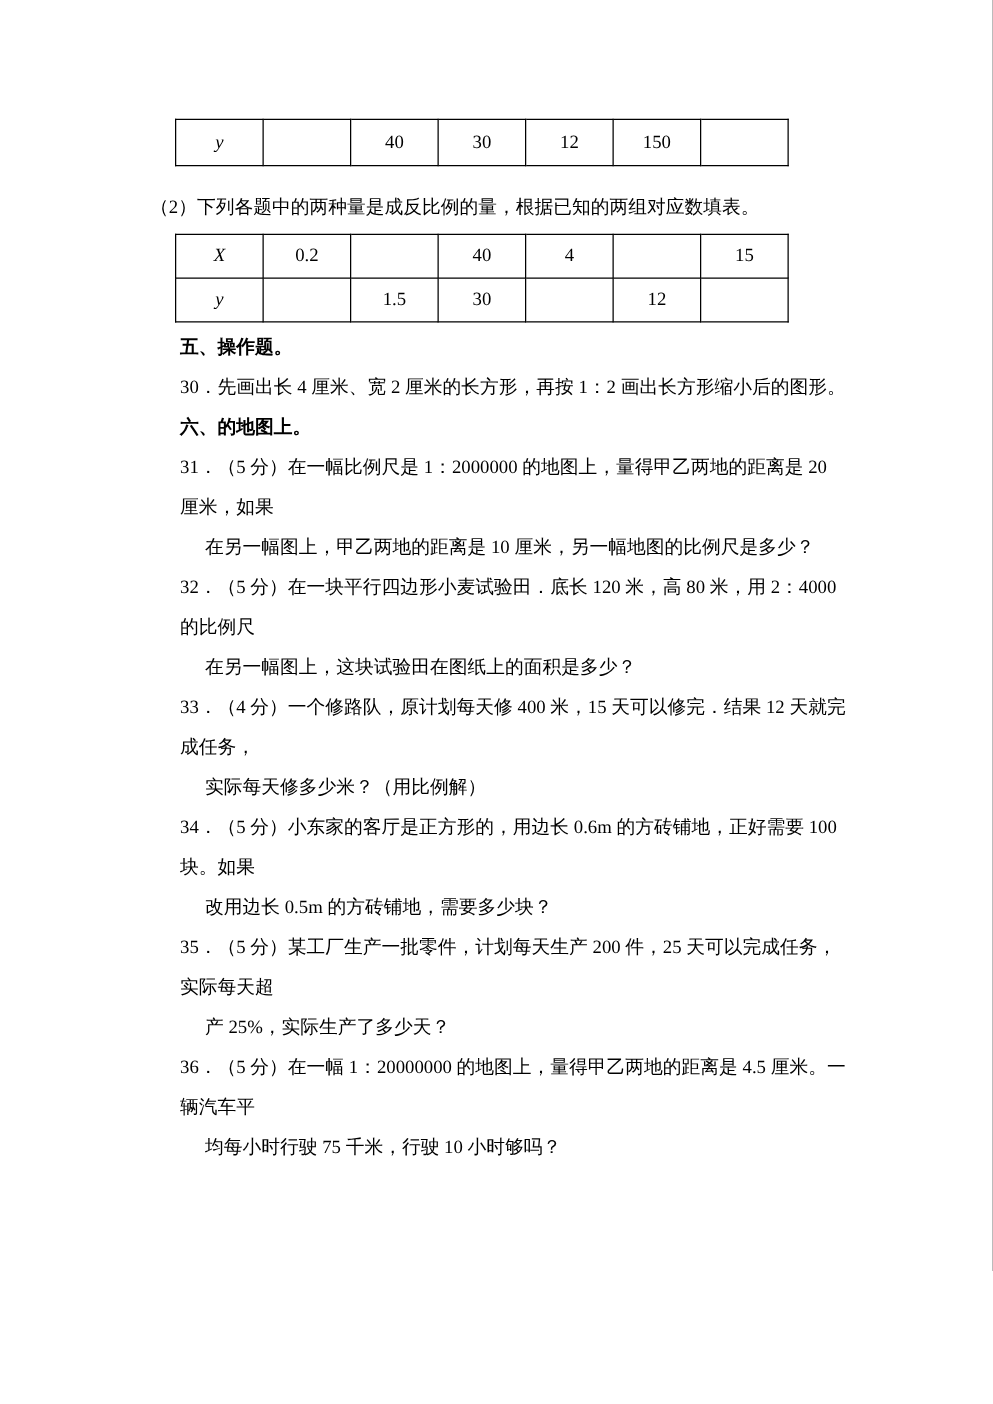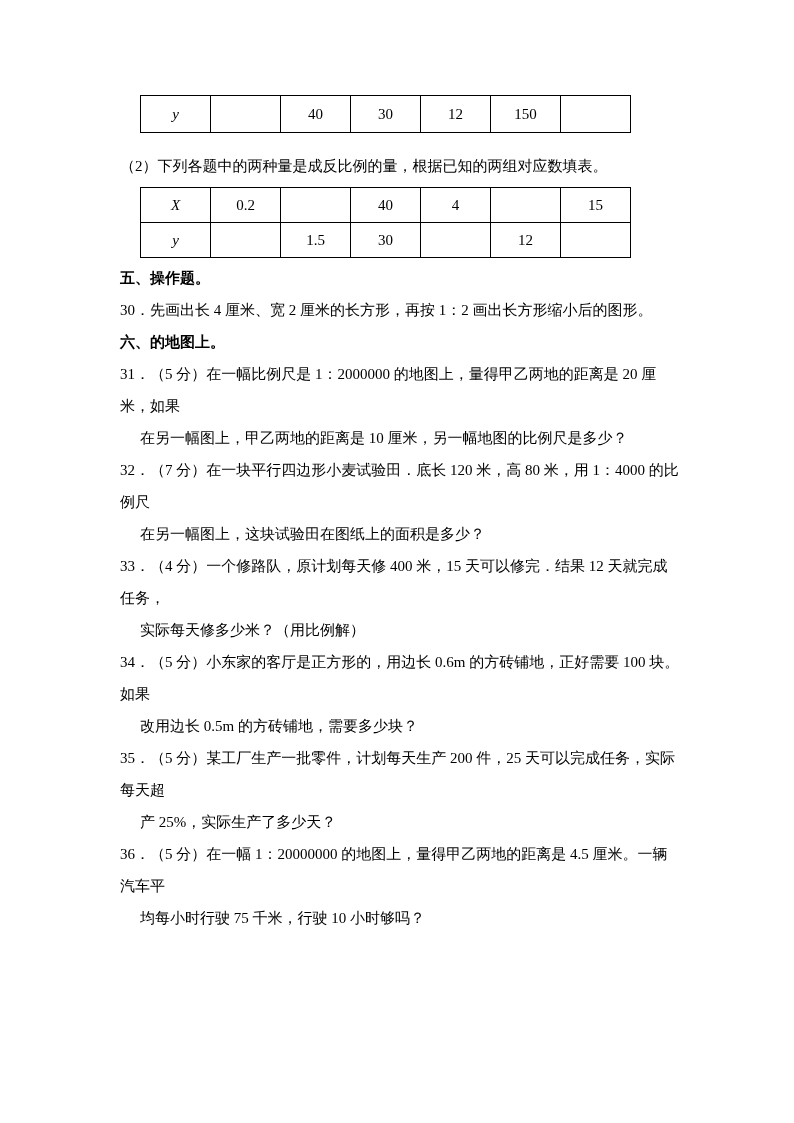--- a/index.html
+++ b/index.html
@@ -35,21 +35,21 @@
     padding: 0;
   }
   table.t1 td { height: 37px; }
   table.t2 td { height: 35px; }
   .var { font-style: italic; }
   .intro {
     line-height: 24px;
     margin-top: 21px;
     margin-bottom: 9px;
   }
-  .flow { line-height: 32px; }
+  .flow { line-height: 32px; margin-left: 24px; }
   .flow p { line-height: 32px; }
   .section-heading { font-weight: bold; }
   .q-first {  }
   .q-cont { padding-left: 20px;  }
   .mt { margin-top: 4px; }
 </style>
 </head>
 <body>
 
 <div class="page">
@@ -98,21 +98,21 @@
       <p class="section-heading">五、操作题。</p>
       <p>30．先画出长 4 厘米、宽 2 厘米的长方形，再按 1：2 画出长方形缩小后的图形。</p>
       <p class="section-heading">六、的地图上。</p>
 
       <div>
         <p class="q-first">31．（5 分）在一幅比例尺是 1：2000000 的地图上，量得甲乙两地的距离是 20 厘米，如果</p>
         <p class="q-cont">在另一幅图上，甲乙两地的距离是 10 厘米，另一幅地图的比例尺是多少？</p>
       </div>
 
       <div>
-        <p class="q-first">32．（7 分）在一块平行四边形小麦试验田．底长 120 米，高 80 米，用 1：4000 的比例尺</p>
+        <p class="q-first">32．（5 分）在一块平行四边形小麦试验田．底长 120 米，高 80 米，用 2：4000 的比例尺</p>
         <p class="q-cont">在另一幅图上，这块试验田在图纸上的面积是多少？</p>
       </div>
 
       <div>
         <p class="q-first">33．（4 分）一个修路队，原计划每天修 400 米，15 天可以修完．结果 12 天就完成任务，</p>
         <p class="q-cont">实际每天修多少米？（用比例解）</p>
       </div>
 
       <div>
         <p class="q-first">34．（5 分）小东家的客厅是正方形的，用边长 0.6m 的方砖铺地，正好需要 100 块。如果</p>

